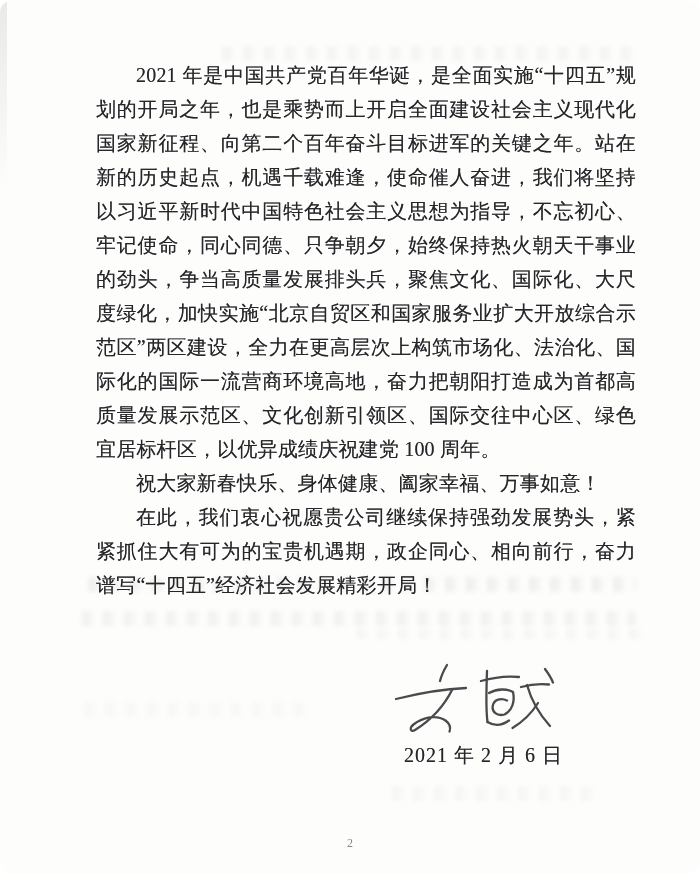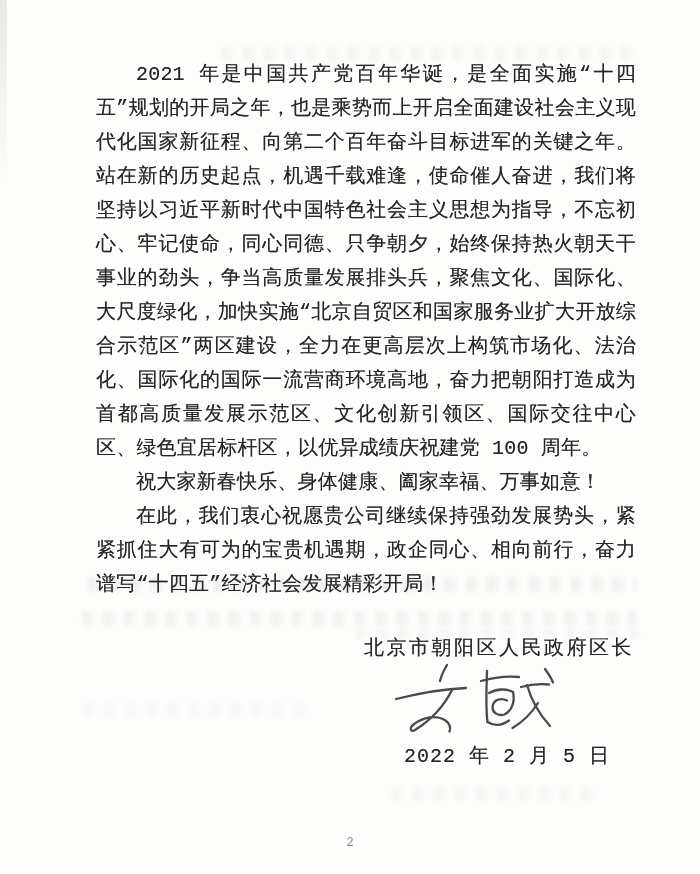--- a/index.html
+++ b/index.html
@@ -5,23 +5,24 @@
   html, body {
     margin: 0;
     padding: 0;
     background: #ffffff;
   }
   .scan-page {
     position: relative;
     width: 700px;
     height: 874px;
     background: #fdfdfc;
-    font-family: Liberation Mono, monospace;
+    font-family: Liberation Serif, serif;
     color: #26262a;
     overflow: hidden;
+    border-radius: 13px;
   }
   
   .edge-artifact {
     position: absolute;
     left: 0; top: 0;
     width: 7px; height: 190px;
     background: linear-gradient(to bottom, #e9e9e8, rgba(238,238,238,0));
   }
   
   .ghost {
@@ -105,37 +106,36 @@
   <div class="ghost g4"></div>
   <div class="ghost g5"></div>
   <div class="ghost g6"></div>
 
   <div class="letter-body">
     <p>2021 年是中国共产党百年华诞，是全面实施“十四五”规划的开局之年，也是乘势而上开启全面建设社会主义现代化国家新征程、向第二个百年奋斗目标进军的关键之年。站在新的历史起点，机遇千载难逢，使命催人奋进，我们将坚持以习近平新时代中国特色社会主义思想为指导，不忘初心、牢记使命，同心同德、只争朝夕，始终保持热火朝天干事业的劲头，争当高质量发展排头兵，聚焦文化、国际化、大尺度绿化，加快实施“北京自贸区和国家服务业扩大开放综合示范区”两区建设，全力在更高层次上构筑市场化、法治化、国际化的国际一流营商环境高地，奋力把朝阳打造成为首都高质量发展示范区、文化创新引领区、国际交往中心区、绿色宜居标杆区，以优异成绩庆祝建党 100 周年。</p>
     <p>祝大家新春快乐、身体健康、阖家幸福、万事如意！</p>
     <p>在此，我们衷心祝愿贵公司继续保持强劲发展势头，紧紧抓住大有可为的宝贵机遇期，政企同心、相向前行，奋力谱写“十四五”经济社会发展精彩开局！</p>
   </div>
 
-  <div class="signer-title">北京市朝阳区人民政府区长</div>
 
   <div class="signature-wrap" role="img" aria-label="文献">
     <svg width="180" height="92" viewBox="0 0 180 92" xmlns="http://www.w3.org/2000/svg" fill="none" stroke="#323236" stroke-width="2.3" stroke-linecap="round" stroke-linejoin="round" opacity="0.88">
 
       <path d="M57 7 C54 12 51.5 17 50 23"></path>
       <path d="M6 41 C30 35 53 31 76 30"></path>
       <path d="M62 32 C54 48 41 62 25 72 C20.5 74.8 19 70 23.5 66.5 C33 59.5 46 56 55.5 62.5 C59.5 65.5 61 69.5 59.5 73.5"></path>
 
       <path d="M91 23 C104 19.5 118 18 129 19"></path>
       <path d="M97 13 C96.5 31 95.5 49 97.5 64"></path>
       <path d="M99 35 C107 30.5 117 30.5 123 34 C125 43 122.5 52.5 114.5 56.5 C107 58.5 101.5 54 102.8 47.5 C104 41.5 111 39.5 117 42.5"></path>
       <path d="M97.5 64 C104 68 112 67.5 119 62.5"></path>
       <path d="M131 29 C140 26.5 151 25.5 159 26.5"></path>
       <path d="M137 27 C141 41 149 56 160 68"></path>
       <path d="M148 45 C142 54.5 132.5 64 122.5 70"></path>
       <path d="M155 11 C158 15 161 19.5 163 24.5"></path>
     </svg>
   </div>
 
-  <div class="letter-date">2022 年 2 月 5 日</div>
+  <div class="letter-date">2021 年 2 月 6 日</div>
 
   <div class="page-number">2</div>
 
 </div>
 
 </body></html>

